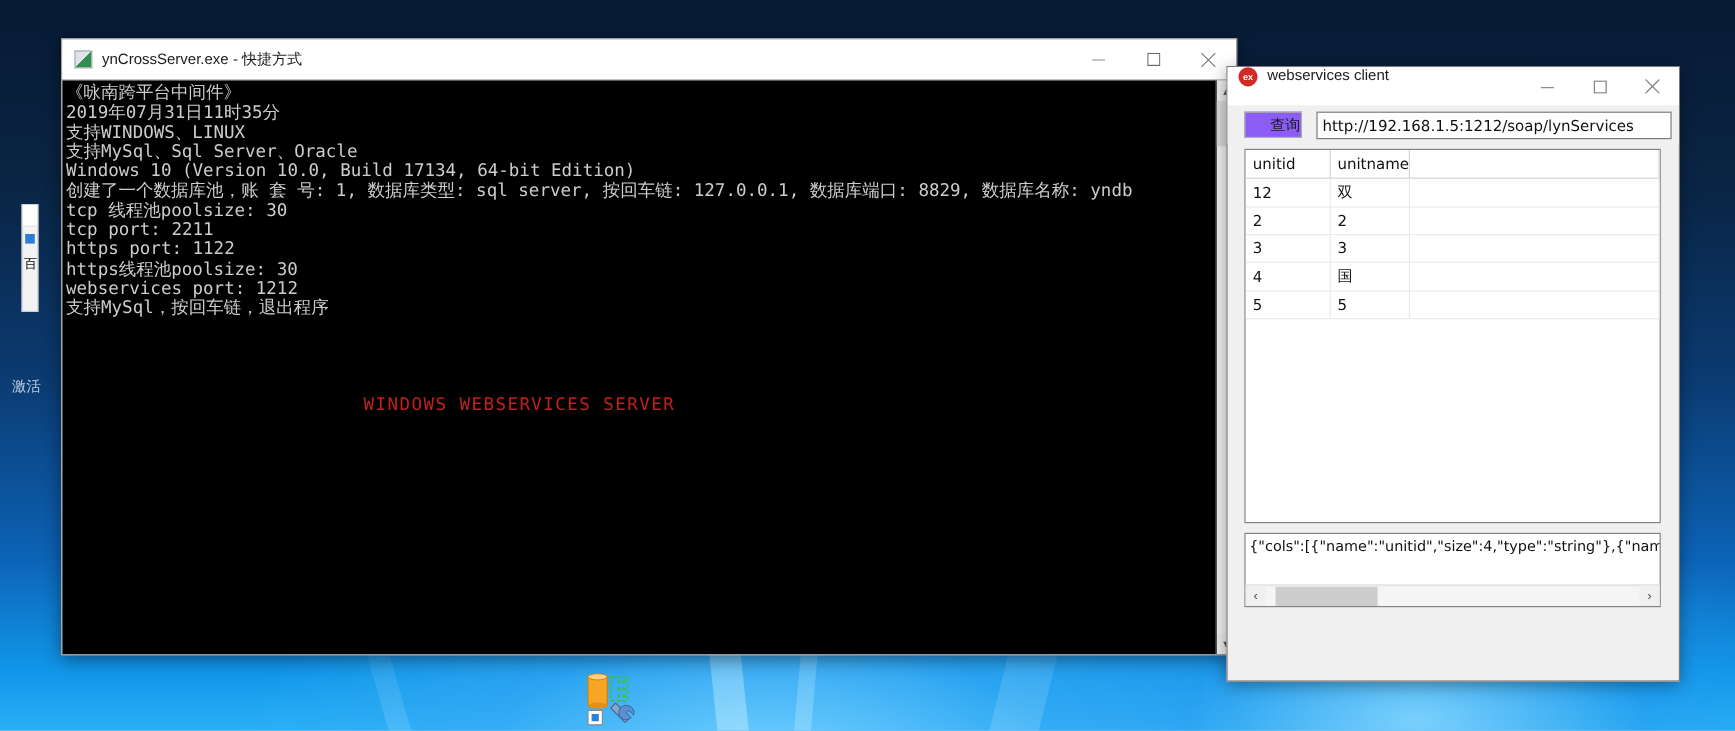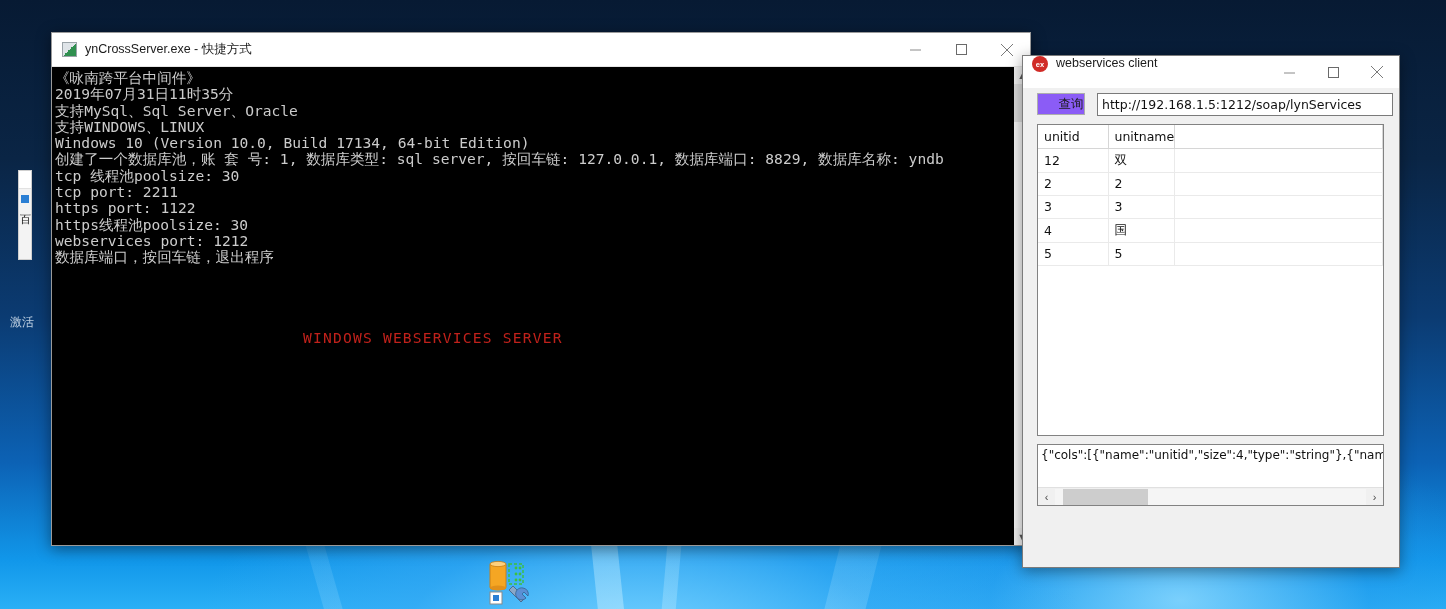--- a/index.html
+++ b/index.html
@@ -239,30 +239,30 @@
               <line x1="12" y1="0" x2="0" y2="12" stroke="#7a7a7a" stroke-width="1"></line>
             </svg>
         </div>
       </div>
     </div>
 
     <div id="console-body">
       <div id="console-text">
         <div class="cline">《咏南跨平台中间件》</div>
         <div class="cline">2019年07月31日11时35分</div>
+        <div class="cline">支持WINDOWS、LINUX</div>
         <div class="cline">支持MySql、Sql Server、Oracle</div>
-        <div class="cline">支持WINDOWS、LINUX</div>
         <div class="cline">Windows 10 (Version 10.0, Build 17134, 64-bit Edition)</div>
         <div class="cline">创建了一个数据库池，账 套 号: 1, 数据库类型: sql server, 按回车链: 127.0.0.1, 数据库端口: 8829, 数据库名称: yndb</div>
         <div class="cline">tcp 线程池poolsize: 30</div>
         <div class="cline">tcp port: 2211</div>
         <div class="cline">https port: 1122</div>
         <div class="cline">https线程池poolsize: 30</div>
         <div class="cline">webservices port: 1212</div>
-        <div class="cline">数据库端口，按回车链，退出程序</div>
+        <div class="cline">支持MySql，按回车链，退出程序</div>
         <div id="console-banner">WINDOWS WEBSERVICES SERVER</div>
       </div>
       <div id="console-scrollbar">
         <div class="sb-arrow">▲</div>
         <div id="console-sb-track">
           <div id="console-sb-thumb"></div>
         </div>
         <div class="sb-arrow">▼</div>
       </div>
     </div>

